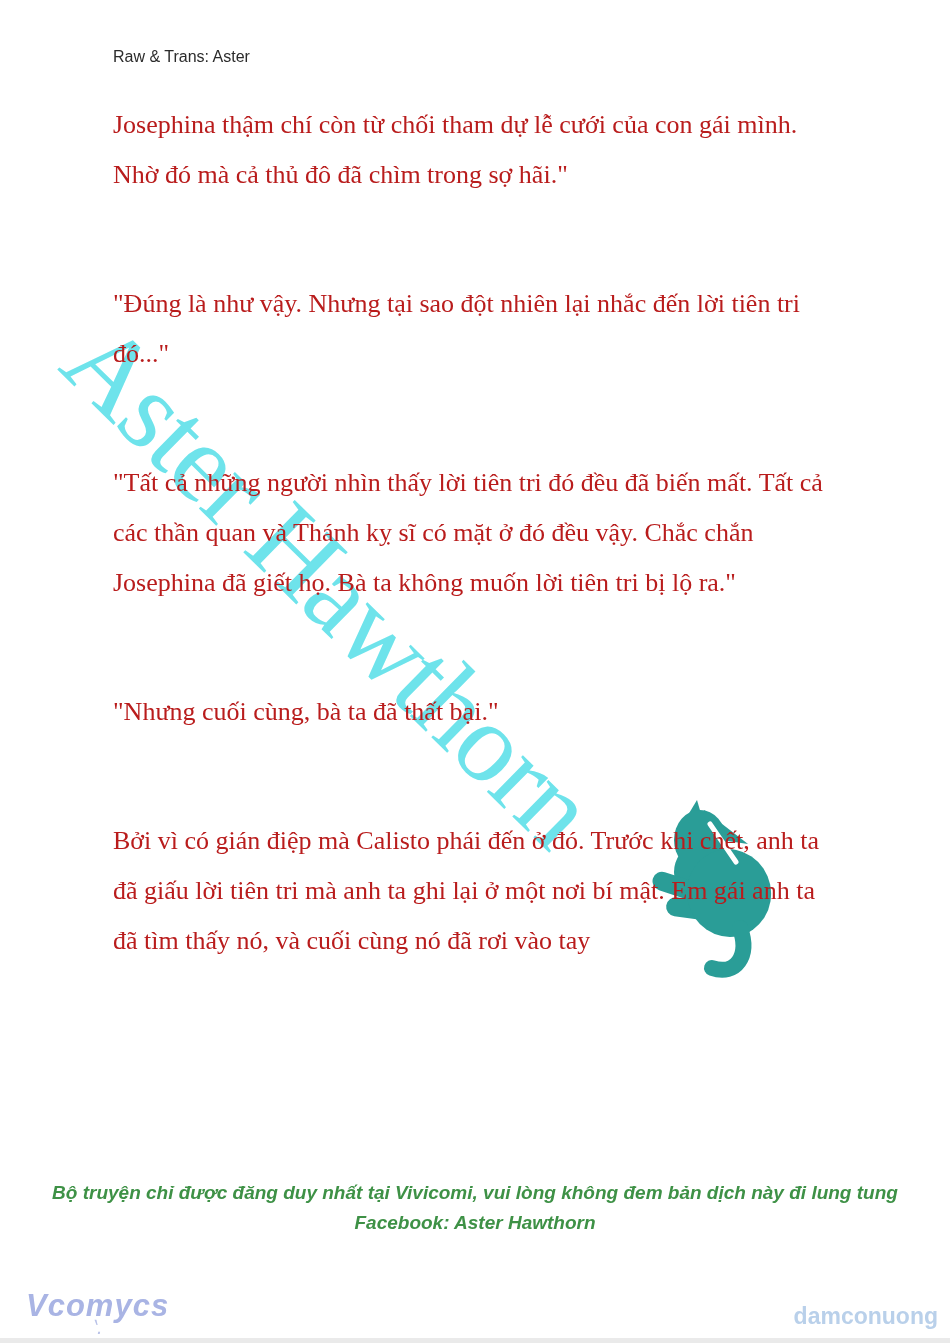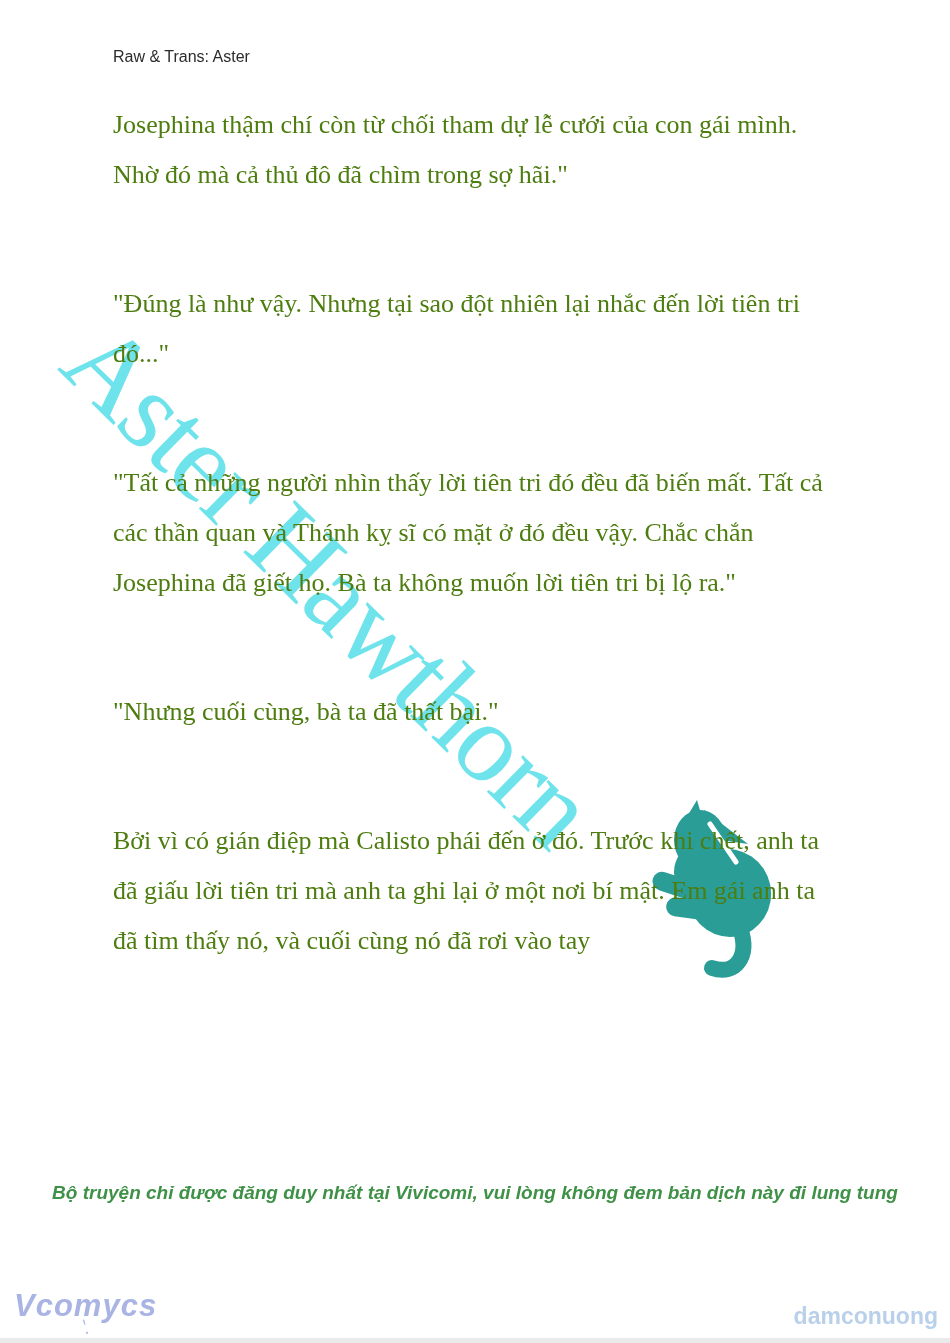--- a/index.html
+++ b/index.html
@@ -23,39 +23,39 @@
     color:#55dfe8;
     opacity:0.85;
     white-space:nowrap;
     transform:rotate(44.5deg);
     transform-origin:0 0;
     z-index:0;
     letter-spacing:-2px;
   }
   .body-text{
     position:absolute;left:113px;top:100px;width:725px;
-    font-size:26px;line-height:50px;color:#4d7c0f;
+    font-size:26px;line-height:50px;color:#b91c1c;
     z-index:2;
   }
   .body-text p{margin:0 0 79px 0;}
   .cat{
     position:absolute;left:652px;top:798px;width:120px;height:185px;
     z-index:1;
   }
   .footer-credits{
     position:absolute;left:0;top:1178px;width:950px;
     text-align:center;
     font-family:"Liberation Sans", sans-serif;
     font-style:italic;font-weight:bold;
     font-size:19px;line-height:30px;
     color:#3e9146;
     z-index:2;
   }
   .logo-left{
-    position:absolute;left:14px;top:1288px;
+    position:absolute;left:26px;top:1288px;
     font-family:"Liberation Sans", sans-serif;
     font-style:italic;font-weight:bold;
     font-size:31px;letter-spacing:1px;
     color:#a9b4e4;
     z-index:3;
   }
   .logo-left .swirl{
     display:block;
     font-size:20px;line-height:6px;
     text-align:center;
@@ -111,20 +111,21 @@
       <ellipse cx="77" cy="95" rx="42" ry="44" transform="rotate(-12 77 95)"></ellipse>
 
       <path d="M 88 130 C 98 158 84 178 60 170" fill="none" stroke="#2a9d97" stroke-width="16" stroke-linecap="round"></path>
     </g>
 
     <line x1="58" y1="26" x2="84" y2="64" stroke="#ffffff" stroke-width="5" stroke-linecap="round"></line>
   </svg>
 
   <div class="footer-credits">
     <div>Bộ truyện chỉ được đăng duy nhất tại Vivicomi, vui lòng không đem bản dịch này đi lung tung</div>
+    <div>Facebook: Aster Hawthorn</div>
   </div>
 
   <div class="logo-left">
     <span>Vcomycs</span>
     <span class="swirl">‵.</span>
   </div>
 
   <div class="logo-right">damconuong</div>
 
   <div class="bottom-edge"></div>

